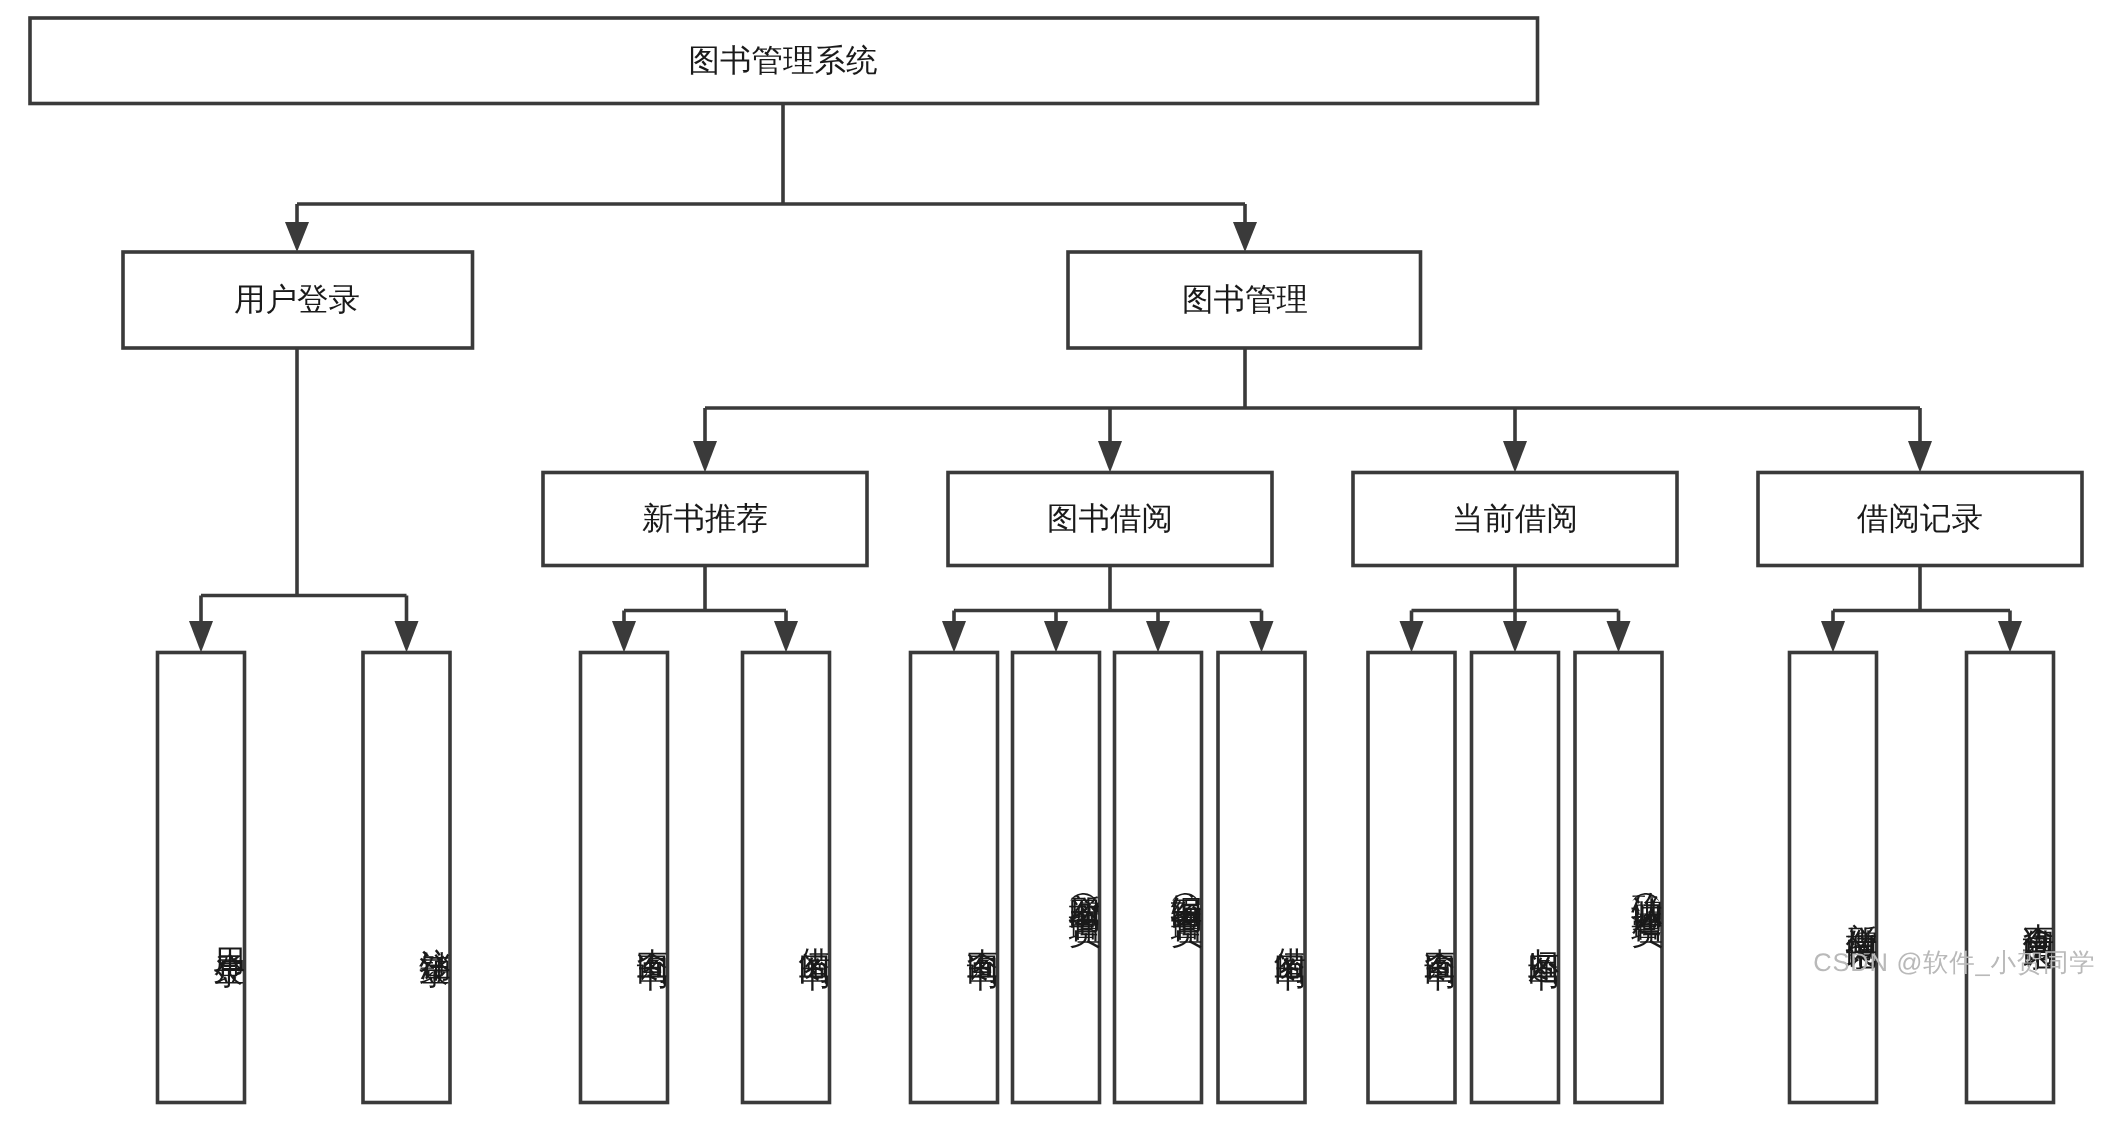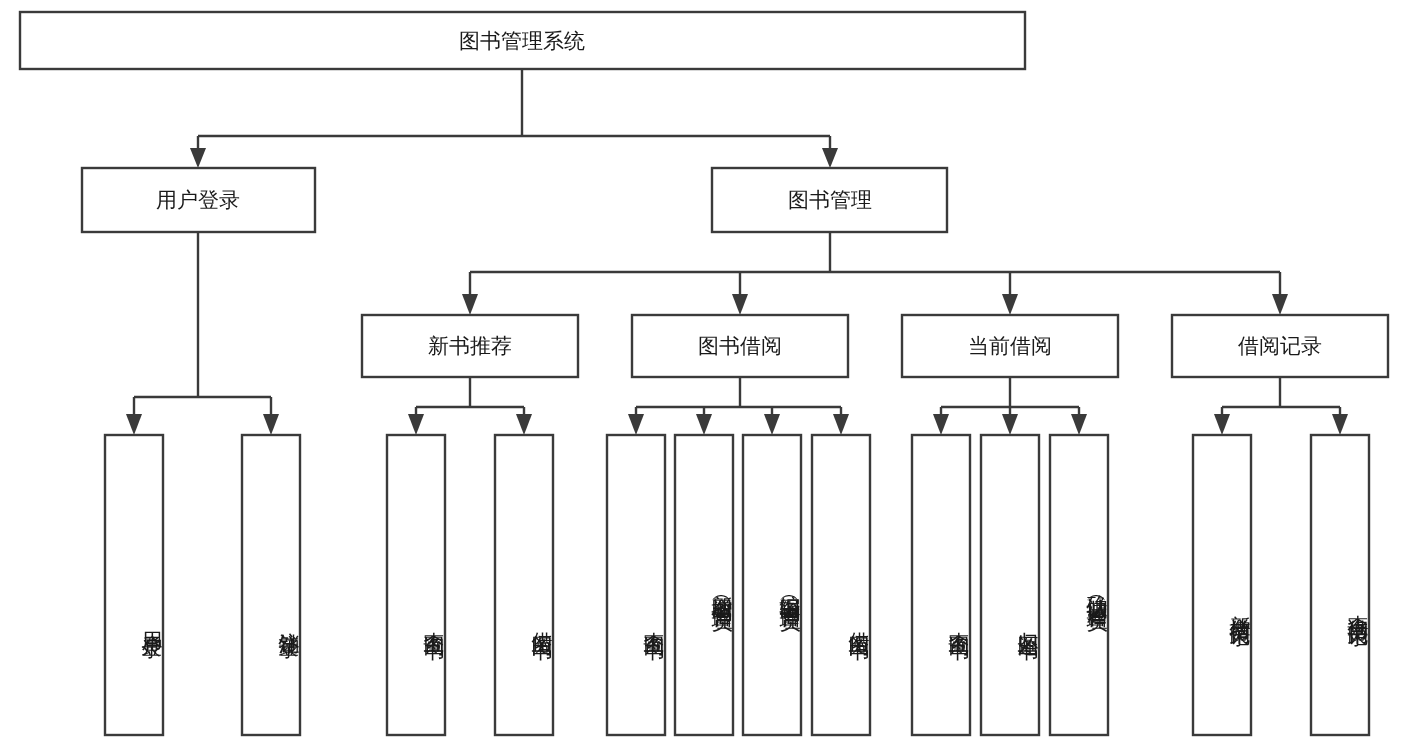--- a/index.html
+++ b/index.html
@@ -197,14 +197,15 @@
   <div class="leaf-label" style="left:743px; top:443px; width:58px; height:292px;">编辑图书（管理员）</div>
   <div class="leaf-label" style="left:812px; top:505px; width:58px; height:230px;">借阅图书</div>
 
   <div class="leaf-label" style="left:912px; top:505px; width:58px; height:230px;">查询图书</div>
   <div class="leaf-label" style="left:981px; top:505px; width:58px; height:230px;">归还图书</div>
   <div class="leaf-label" style="left:1050px; top:443px; width:58px; height:292px;">确认归还（管理员）</div>
 
   <div class="leaf-label" style="left:1193px; top:475px; width:58px; height:260px;">新增借阅记录</div>
   <div class="leaf-label" style="left:1311px; top:475px; width:58px; height:260px;">查询借阅记录</div>
 
+  <div class="watermark">CSDN @软件_小贺同学</div>
 
 </div>
 
 </body></html>

